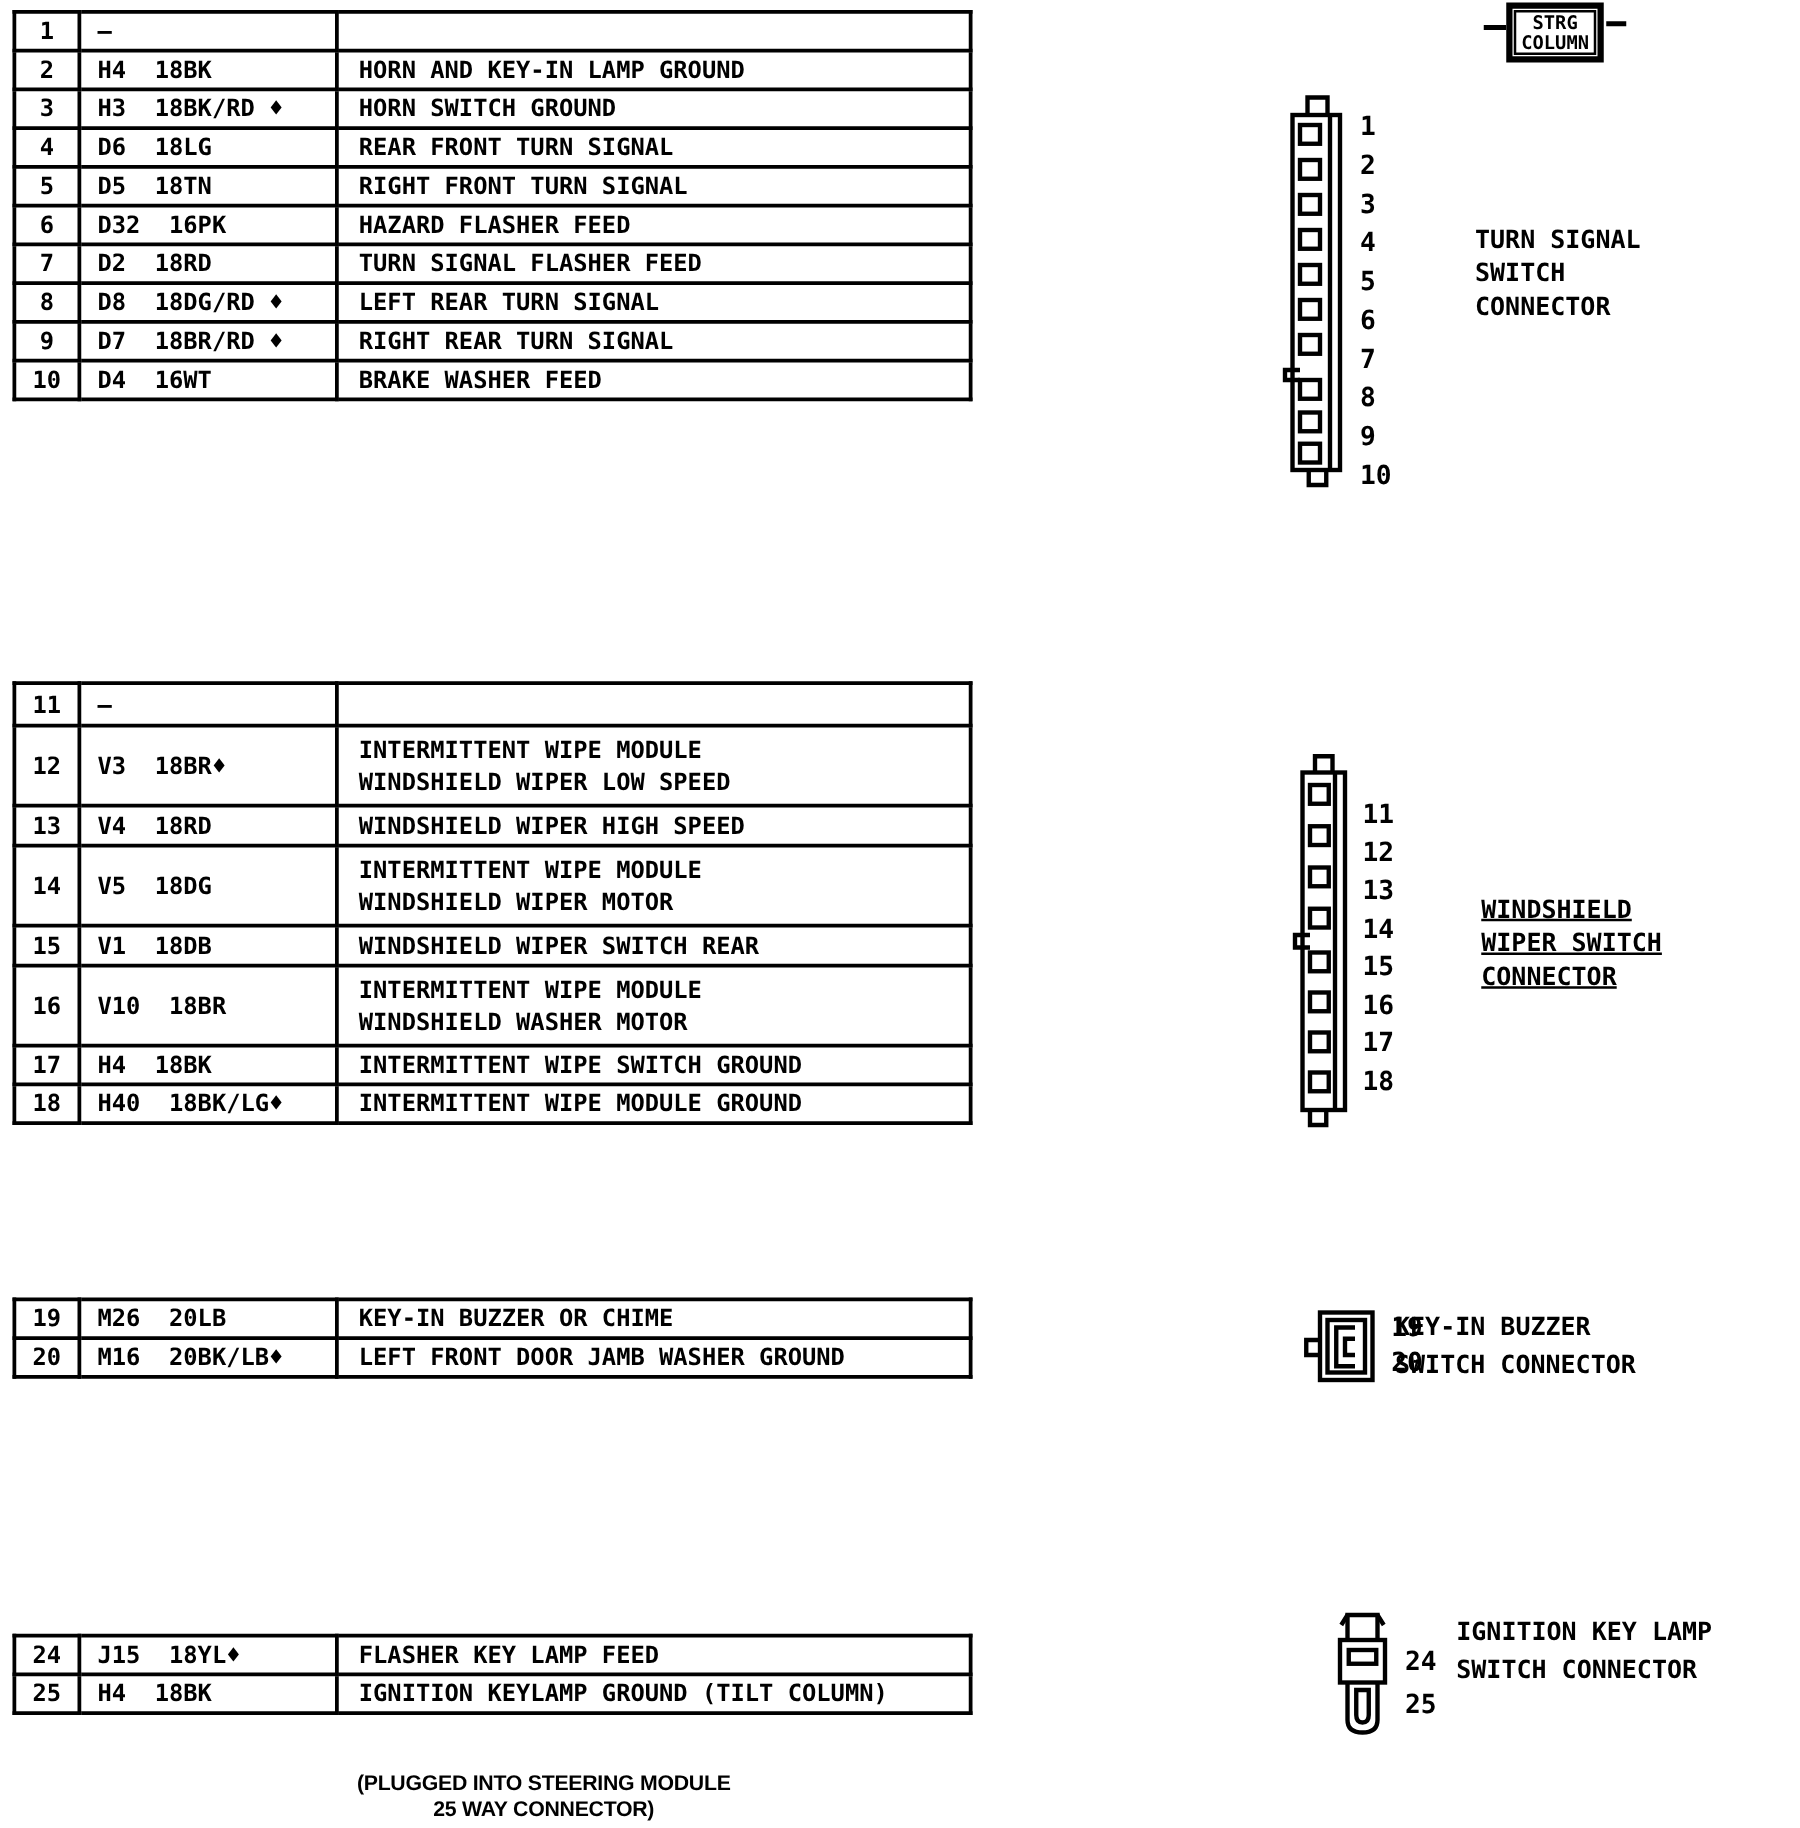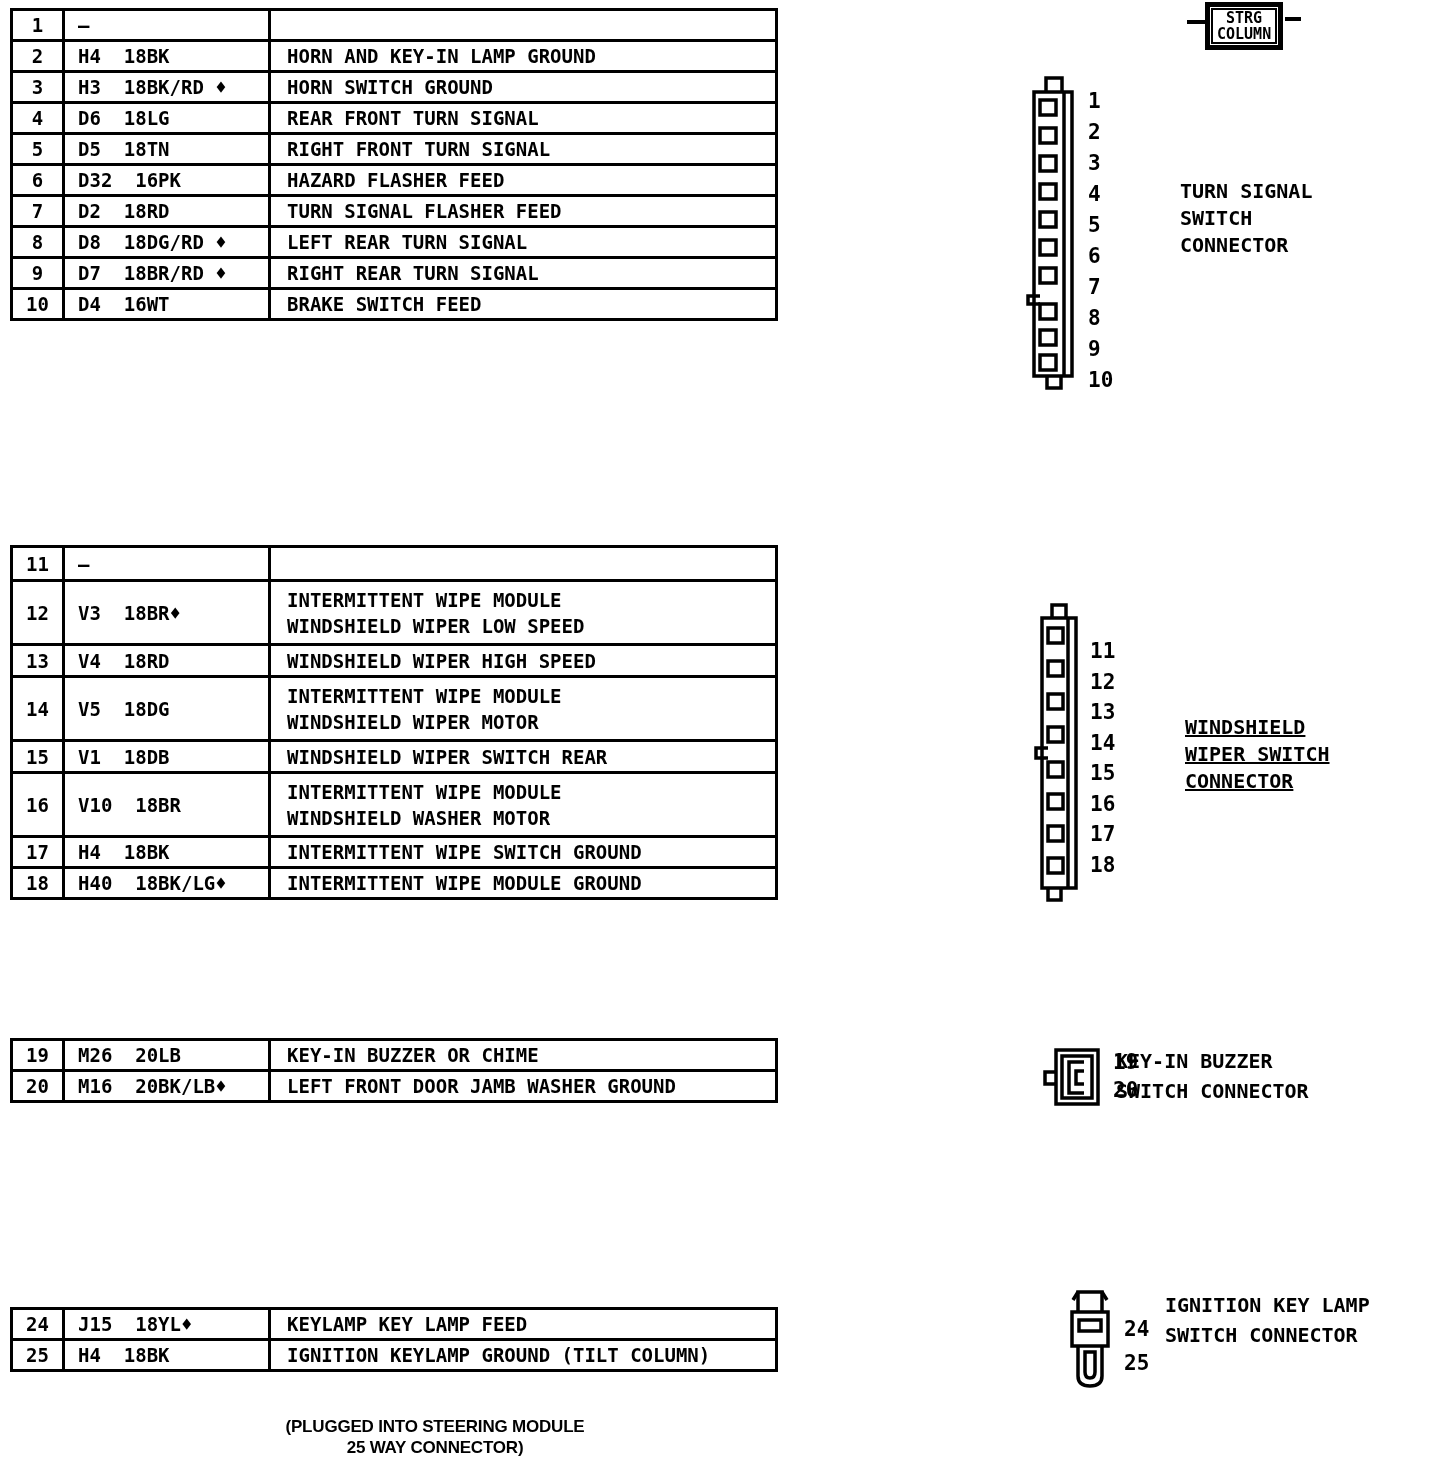--- a/index.html
+++ b/index.html
@@ -128,21 +128,21 @@
     <td class="desc">LEFT REAR TURN SIGNAL</td>
   </tr>
   <tr style="height:31px">
     <td class="cav">9</td>
     <td class="circuit">D7  18BR/RD ♦</td>
     <td class="desc">RIGHT REAR TURN SIGNAL</td>
   </tr>
   <tr style="height:31px">
     <td class="cav">10</td>
     <td class="circuit">D4  16WT</td>
-    <td class="desc">BRAKE SWITCH FEED</td>
+    <td class="desc">BRAKE WASHER FEED</td>
   </tr>
 </tbody>
   </table>
 
 <table class="ctable" id="table2">
   <colgroup>
       <col style="width:52px">
       <col style="width:206px">
       <col style="width:507px">
     </colgroup>
@@ -216,21 +216,21 @@
 <table class="ctable" id="table4">
   <colgroup>
       <col style="width:52px">
       <col style="width:206px">
       <col style="width:507px">
     </colgroup>
   <tbody>
       <tr style="height:28px">
     <td class="cav">24</td>
     <td class="circuit">J15  18YL♦</td>
-    <td class="desc">KEYLAMP KEY LAMP FEED</td>
+    <td class="desc">FLASHER KEY LAMP FEED</td>
   </tr>
   <tr style="height:28px">
     <td class="cav">25</td>
     <td class="circuit">H4  18BK</td>
     <td class="desc">IGNITION KEYLAMP GROUND (TILT COLUMN)</td>
   </tr>
 </tbody>
   </table>
 
 <div class="tick" style="left:1187px; top:20px; width:18px;"></div>

